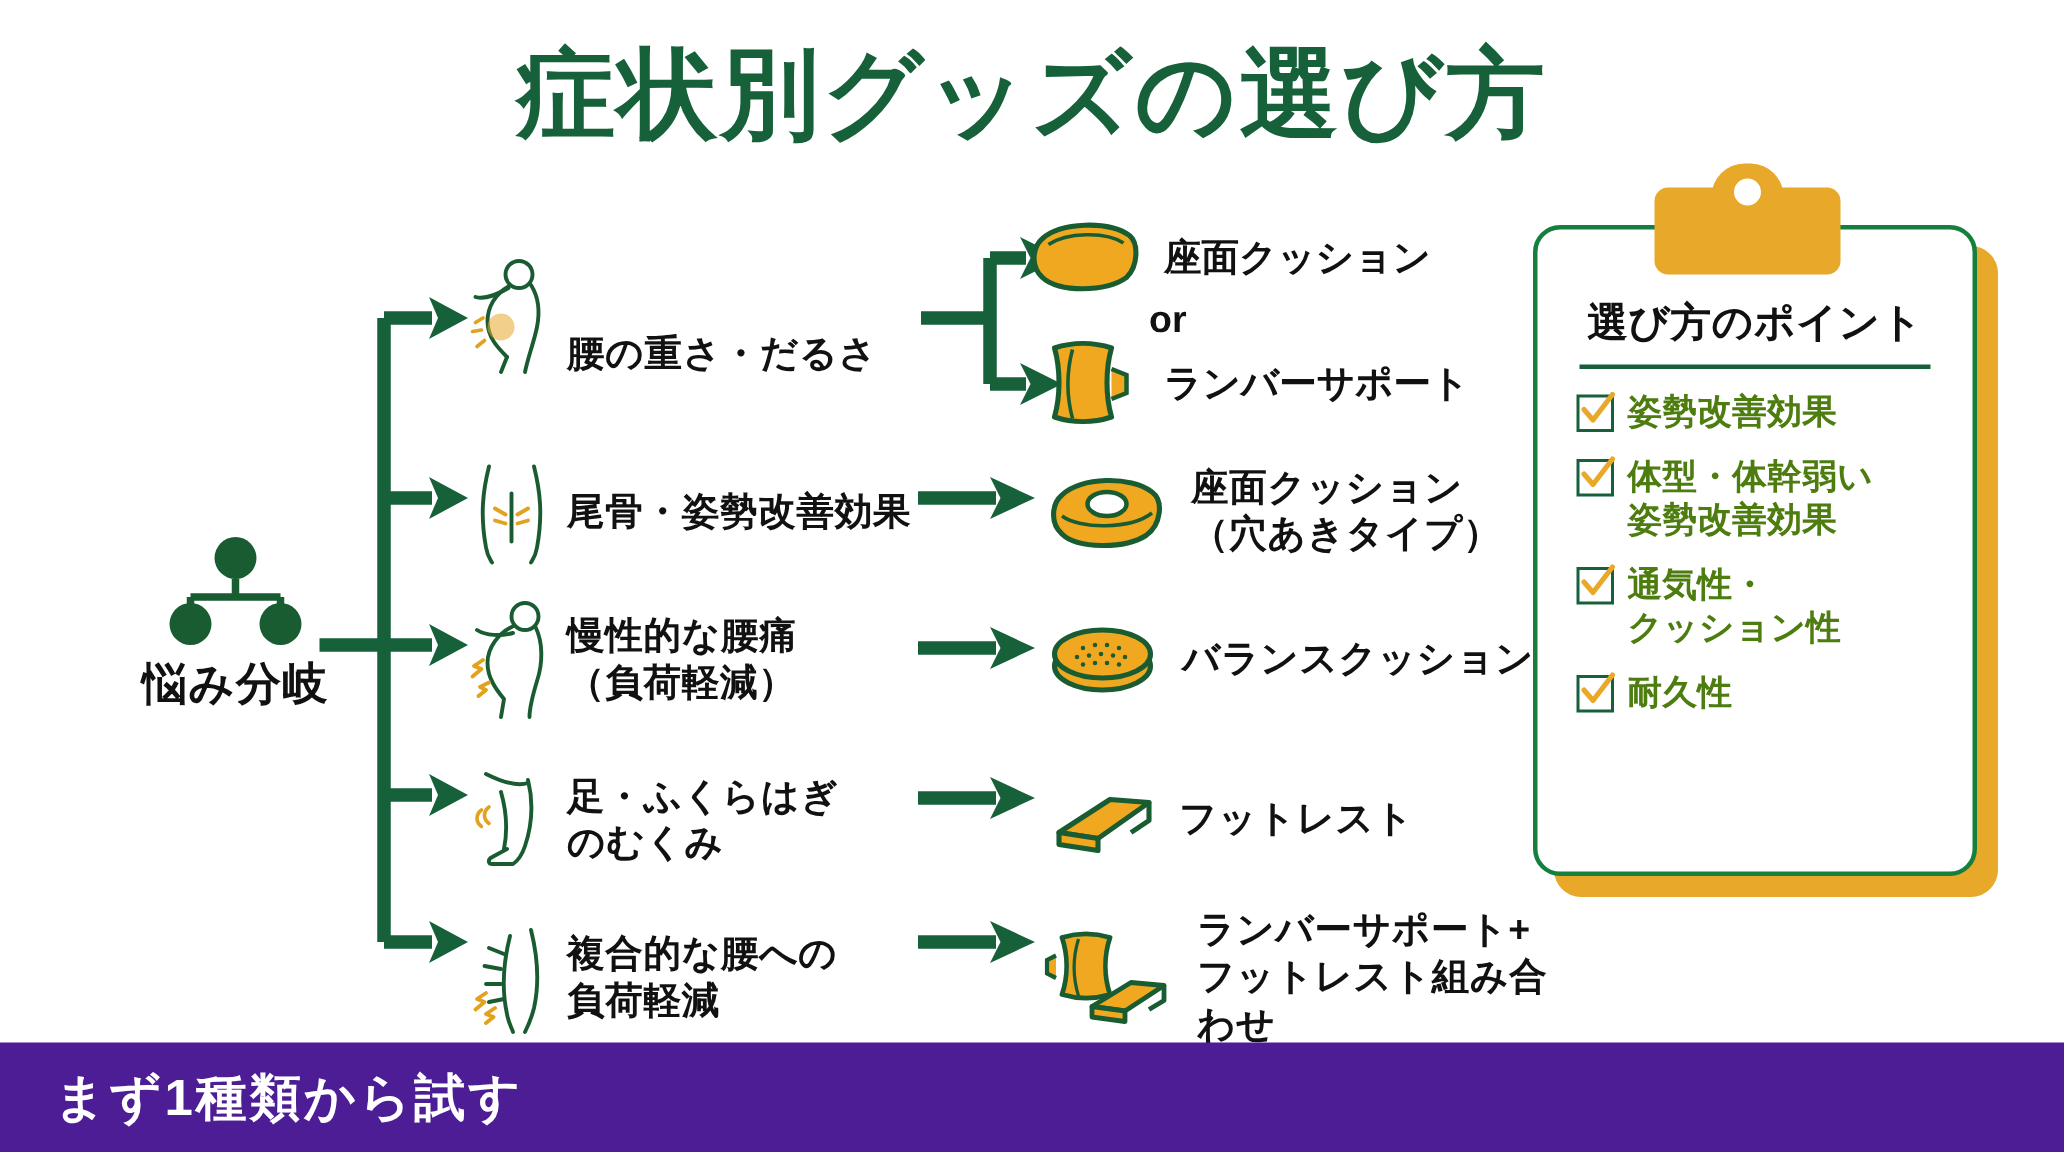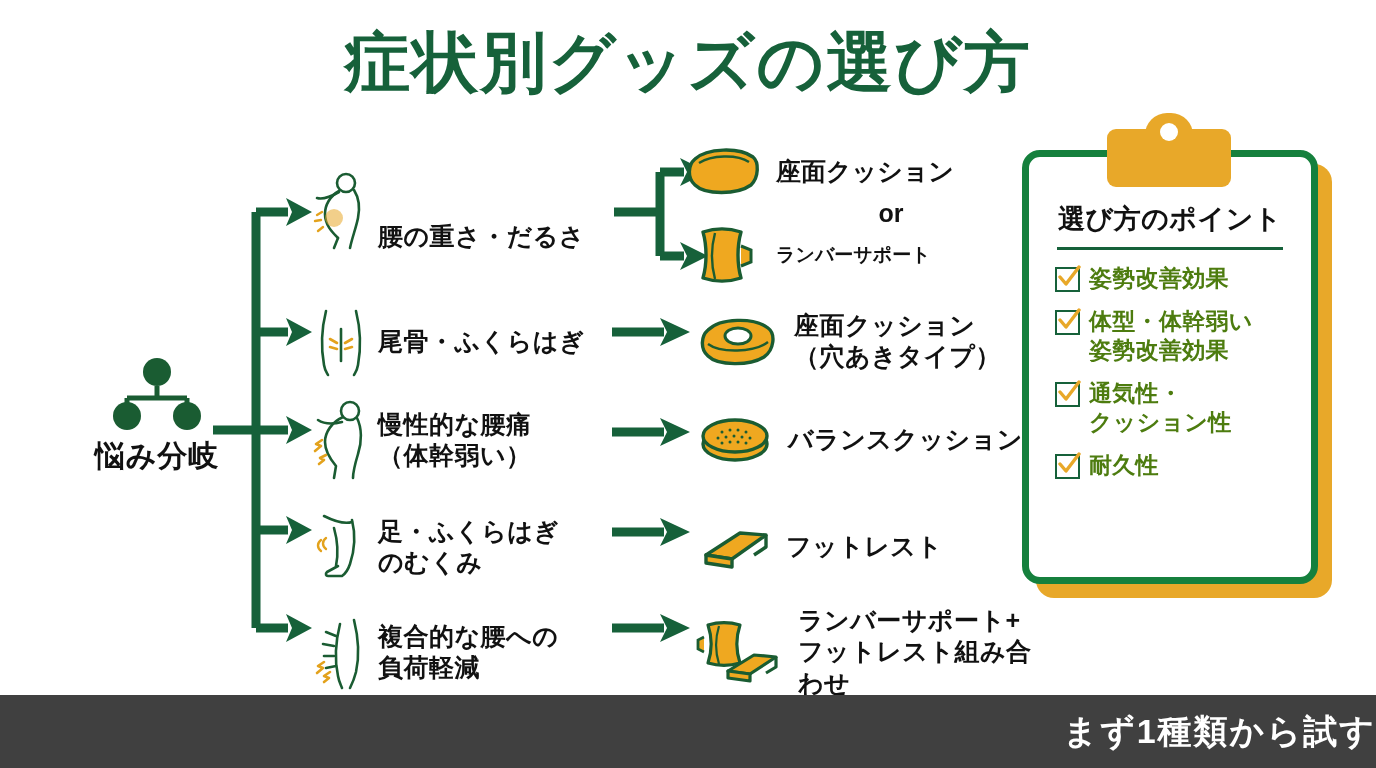--- a/index.html
+++ b/index.html
@@ -117,33 +117,32 @@
   }
   .stack-line {
     display: flex;
     align-items: center;
     height: 58px;
   }
   .stack-line .prod-icons { width: 86px; }
   #row-0-or {
     margin-left: 86px;
     width: 250px;
-    text-align: center;
     font-size: 25px;
     font-weight: 700;
     color: #111111;
     height: 26px;
     line-height: 26px;
   }
   #row-0-t1 {
     font-size: 25px; font-weight: 700; color: #111111;
     white-space: nowrap;
   }
   #row-0-t2 {
-    font-size: 19px; font-weight: 700; color: #111111;
+    font-size: 25px; font-weight: 700; color: #111111;
     white-space: nowrap;
     text-align: right;
   }
 
   
   #clipboard {
     position: absolute;
     left: 1022px; top: 150px;
     width: 310px; height: 448px;
   }
@@ -152,21 +151,21 @@
     left: 14px; top: 14px;
     width: 296px; height: 434px;
     background: #E8A829;
     border-radius: 18px;
   }
   #cb-body {
     position: absolute;
     left: 0; top: 0;
     width: 296px; height: 434px;
     background: #ffffff;
-    border: 7px solid #15803d;
+    border: 3px solid #15803d;
     border-radius: 18px;
   }
   #cb-inner {
     position: absolute;
     left: 12px; top: 8px;
     right: 12px; bottom: 12px;
     background: #ffffff;
   }
   #cb-clip {
     position: absolute;
@@ -236,24 +235,24 @@
     color: #4d7c0f;
     line-height: 1.26;
     letter-spacing: 0.3px;
   }
 
   
   #footer {
     position: absolute;
     left: 0; top: 695px;
     width: 1376px; height: 73px;
-    background: #404040;
-    display: flex;
-    align-items: center;
-    justify-content: flex-end;
+    background: #4c1d95;
+    display: flex;
+    align-items: center;
+    justify-content: flex-start;
     padding-left: 36px;
   }
   #footer-text {
     color: #ffffff;
     font-size: 34px;
     font-weight: 700;
     letter-spacing: 2px;
   }
 </style>
 </head>
@@ -376,21 +375,21 @@
             <path d="M 29 24 L 29 56"></path>
           </g>
           <g stroke="#E3A21C" stroke-width="2.6" fill="none" stroke-linecap="round">
             <path d="M 18 34 L 25 38"></path>
               <path d="M 18 42 L 25 44"></path>
             <path d="M 40 34 L 33 38"></path>
               <path d="M 40 42 L 33 44"></path>
           </g>
         </svg>
       </span>
-      <span class="sym-label">尾骨・ふくらはぎ</span>
+      <span class="sym-label">尾骨・姿勢改善効果</span>
     </div>
     <div class="row-right">
       <span class="prod-icons">
         <svg width="92" height="62" viewBox="0 0 92 62">
           <path d="M 16 20 C 28 8 62 7 76 18 C 84 24 82 40 72 47 C 58 56 26 56 16 46 C 8 39 9 26 16 20 Z" fill="#EFA820" stroke="#1A5C32" stroke-width="3.4" stroke-linejoin="round"></path>
           <ellipse cx="46" cy="26" rx="13" ry="8" fill="#ffffff" stroke="#1A5C32" stroke-width="3"></ellipse>
           <path d="M 16 34 C 28 43 62 43 76 32" fill="none" stroke="#1A5C32" stroke-width="2.4"></path>
         </svg>
       </span>
       <span class="prod-label">
@@ -411,21 +410,21 @@
             <path d="M 30 22 C 22 24 12 24 6 20"></path>
           </g>
           <g stroke="#E3A21C" stroke-width="2.6" fill="none" stroke-linecap="round" stroke-linejoin="round">
             <path d="M 10 40 L 4 44 L 9 46 L 3 51"></path>
             <path d="M 14 55 L 8 58 L 12 60 L 7 64"></path>
           </g>
         </svg>
       </span>
       <span class="sym-label">
         <span>慢性的な腰痛</span><br>
-        <span>（体幹弱い）</span>
+        <span>（負荷軽減）</span>
       </span>
     </div>
     <div class="row-right">
       <span class="prod-icons">
         <svg width="86" height="56" viewBox="0 0 86 56">
           <ellipse cx="43" cy="32" rx="32" ry="16" fill="#EFA820" stroke="#1A5C32" stroke-width="3.4"></ellipse>
           <ellipse cx="43" cy="24" rx="32" ry="16" fill="#EFA820" stroke="#1A5C32" stroke-width="3.4"></ellipse>
           <g fill="#1A5C32">
             <circle cx="30" cy="20" r="1.5"></circle>
               <circle cx="38" cy="18" r="1.5"></circle>

